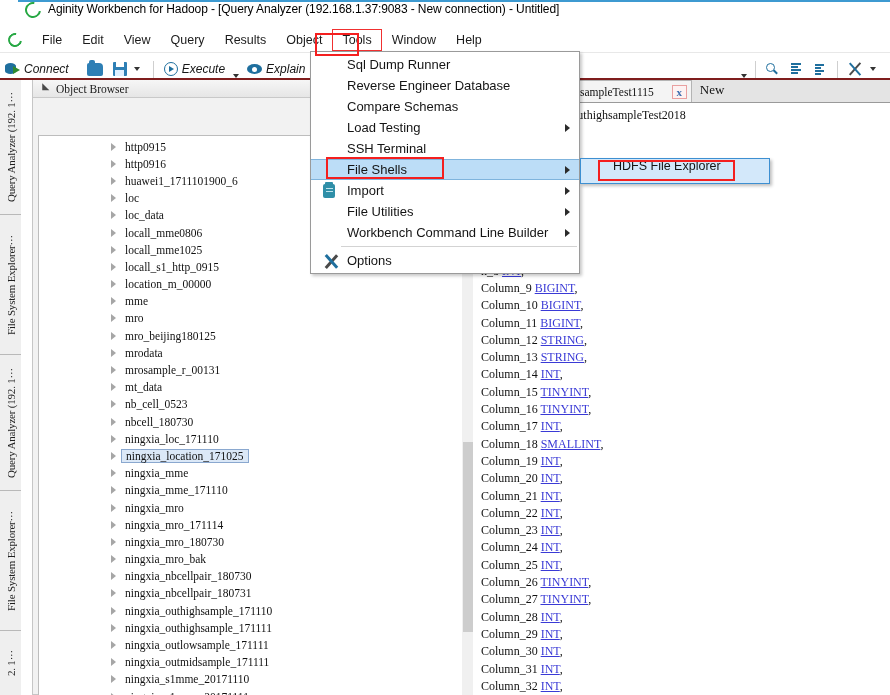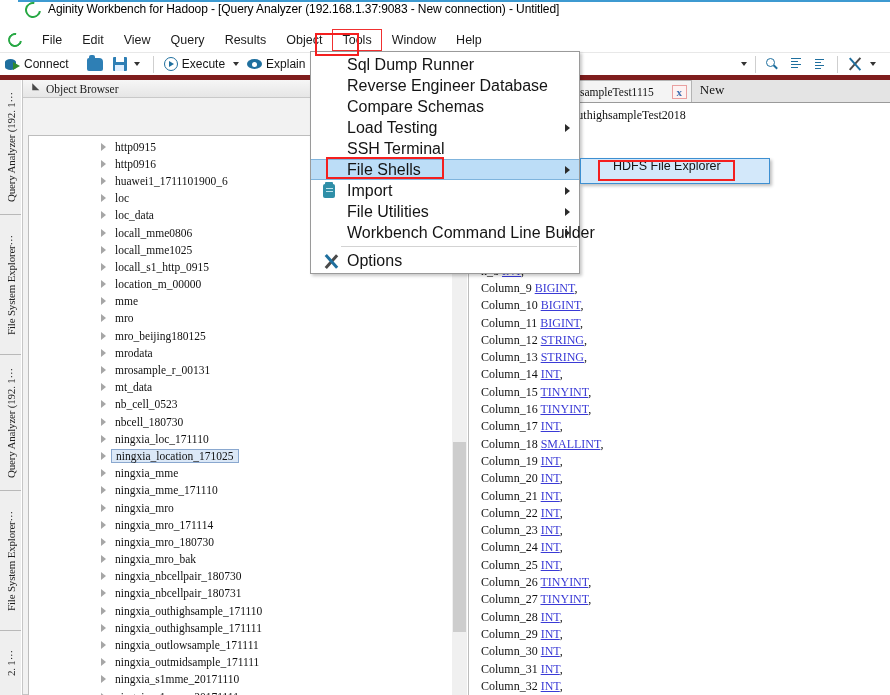--- a/index.html
+++ b/index.html
@@ -65,23 +65,24 @@
     background: #ffffff;
     border: 1px solid #f03030;
     padding: 3px 9px;
     position: relative; z-index: 60;
   }
 
   
   .toolbar {
     position: absolute; left: 0; top: 53px; width: 890px; height: 27px;
     background: #ffffff;
-    display: flex; align-items: center;
-    border-bottom: 5px solid #7f1d1d;
-    box-sizing: border-box;
+    display: flex; align-items: flex-end;
+    border-bottom: 2px solid #7f1d1d;
+    box-sizing: border-box;
+    font-style: italic;
   }
   .tb-btn {
     display: flex; align-items: center; gap: 4px;
     font-size: 12px; color: #161616;
     padding: 2px 5px; white-space: nowrap;
   }
   .tb-sep { width: 1px; height: 17px; background: #cfcfcf; margin: 0 5px; }
   .tb-caret {
     width: 0; height: 0; border-left: 3.5px solid transparent;
     border-right: 3.5px solid transparent; border-top: 4px solid #333;
@@ -190,21 +191,21 @@
     transform-origin: center center;
     white-space: nowrap;
     font-family: "Liberation Serif", serif;
     font-size: 11px;
     color: #1f1f1f;
     letter-spacing: -0.2px;
   }
 
   
   .dock {
-    position: absolute; left: 22px; top: 80px;
+    position: absolute; left: 32px; top: 80px;
     width: 369px; height: 615px;
     background: #f2f2f2;
     border: 1px solid #c6c6c6;
     border-top: none;
     box-sizing: border-box;
   }
   .dock-header {
     height: 18px;
     background: linear-gradient(#f6f6f6, #e6e6e6);
     border-bottom: 1px solid #c9c9c9;
@@ -329,21 +330,21 @@
     background: #ffffff;
     border: 1px solid #9a9a9a;
     box-shadow: 2px 2px 3px rgba(0,0,0,0.22);
     z-index: 50;
     padding: 2px 0;
     box-sizing: border-box;
   }
   .mi {
     position: relative; height: 21px;
     display: flex; align-items: center;
-    font-size: 16px; color: #141414;
+    font-size: 13px; color: #141414;
     padding-left: 36px; padding-right: 18px;
     white-space: nowrap;
     box-sizing: border-box;
   }
   .mi.highlight {
     background: #bcddf7;
     border-top: 1px solid #7fb4dd;
     border-bottom: 1px solid #7fb4dd;
   }
   .mi .submenu-arrow {

